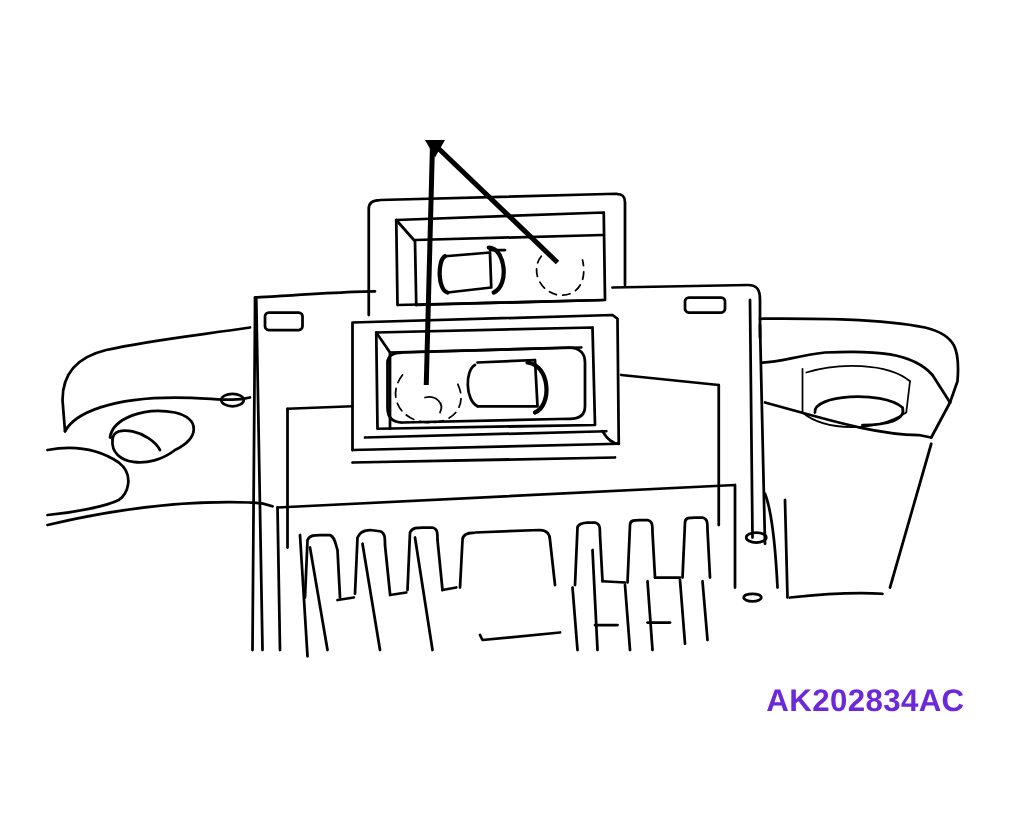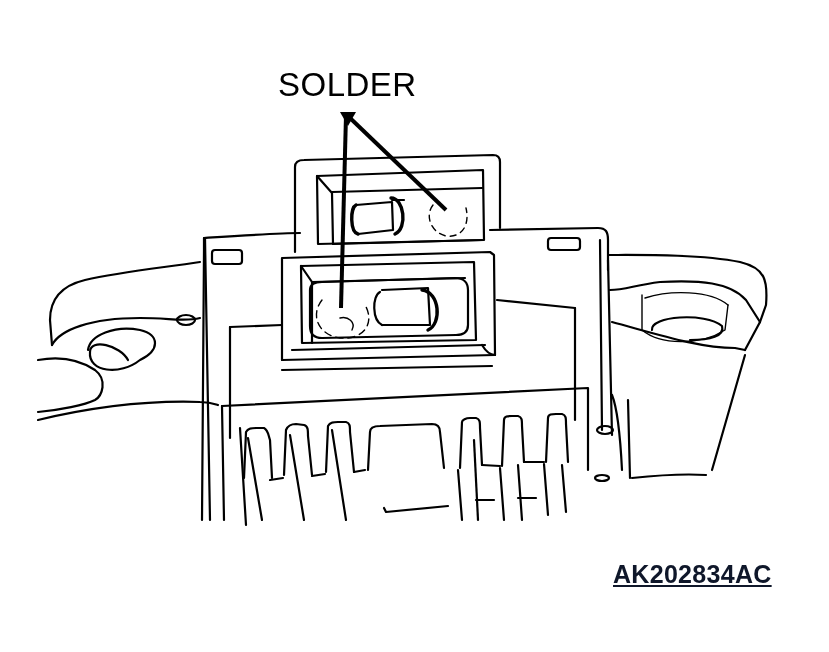--- a/index.html
+++ b/index.html
@@ -10,28 +10,27 @@
       position: absolute;
       left: 278px; top: 68px;
       font-family: "Liberation Sans", sans-serif;
       font-size: 33px;
       color: #000000;
       letter-spacing: 0.5px;
       line-height: 1;
     }
     .figure-id {
       position: absolute;
-      left: 613px; top: 562px;
+      left: 613px; top: 549px;
       font-family: "Liberation Sans", sans-serif;
       font-weight: bold;
       font-size: 25px;
-      color: #0f172a;
+      color: #6d28d9;
       letter-spacing: 0.3px;
       line-height: 1;
-      text-decoration: underline;
     }
     svg .ln { fill: none; stroke: #000; stroke-width: 2.2; stroke-linecap: round; stroke-linejoin: round; }
     svg .thin { fill: none; stroke: #000; stroke-width: 1.4; stroke-linecap: round; stroke-linejoin: round; }
     svg .thick { fill: none; stroke: #000; stroke-width: 3.4; stroke-linecap: round; stroke-linejoin: round; }
     svg .leader { fill: none; stroke: #000; stroke-width: 4; stroke-linecap: butt; }
   </style>
 </head>
 <body>
 
 <div class="stage">
@@ -149,16 +148,15 @@
       <path class="ln" d="M518,498 L536,498"></path>
     </g>
 
     <g>
       <path class="leader" d="M346,115 L341,308"></path>
       <path class="leader" d="M350,118 L446,210"></path>
       <path d="M340,112 L356,112 L348,126 Z" fill="#000"></path>
     </g>
   </svg>
 
-  <div class="callout-label">SOLDER</div>
   <div class="figure-id">AK202834AC</div>
 
 </div>
 
 </body></html>

